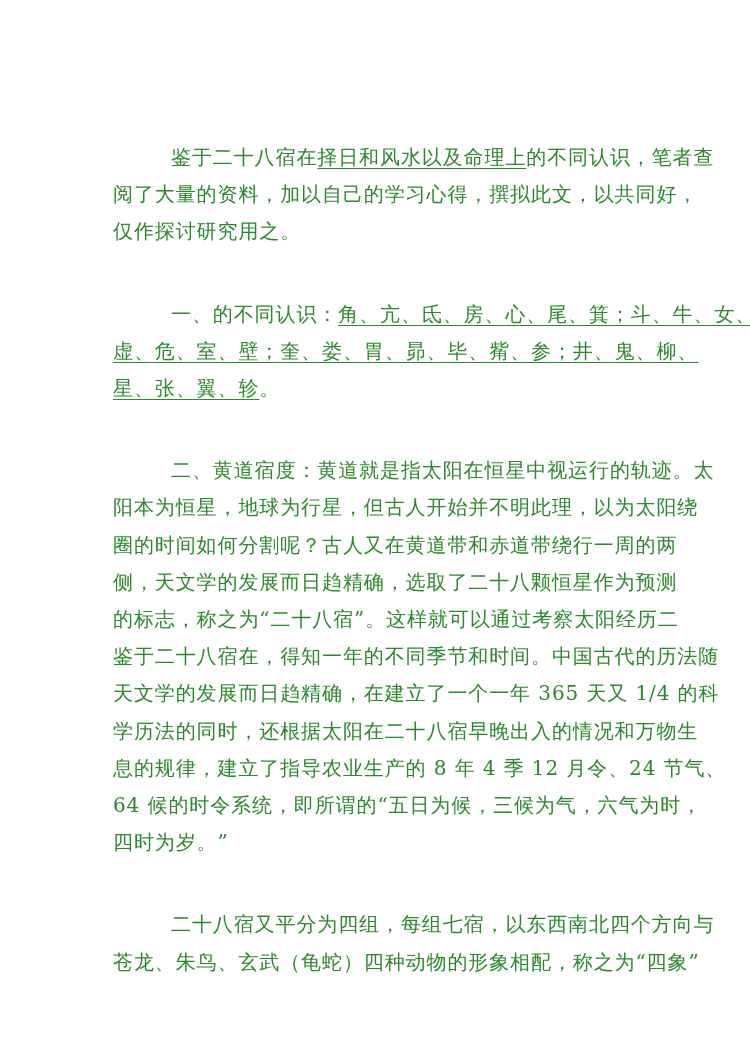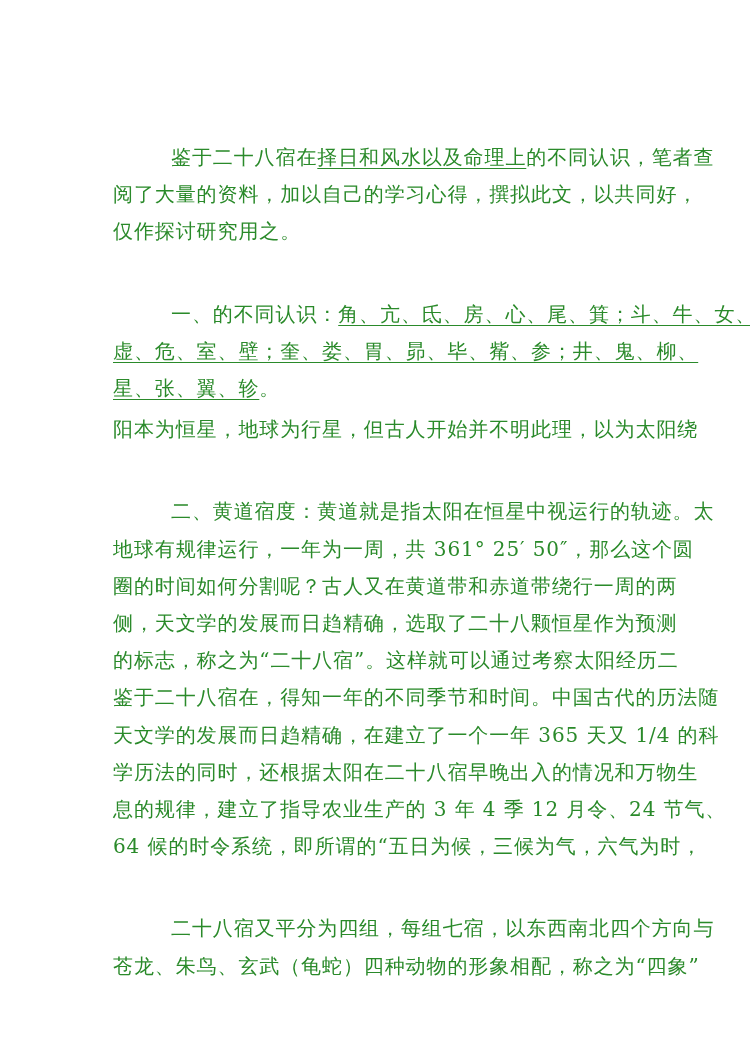--- a/index.html
+++ b/index.html
@@ -30,31 +30,31 @@
     <span class="line">仅作探讨研究用之。</span>
   </div>
 
   <div class="para-block" style="margin-bottom:4px;">
     <span class="line indent"><span>一、的不同认识：</span><span class="u">角、亢、氐、房、心、尾、箕；斗、牛、女、</span></span>
     <span class="line"><span class="u">虚、危、室、壁；奎、娄、胃、昴、毕、觜、参；井、鬼、柳、</span></span>
     <span class="line"><span class="u">星、张、翼、轸</span><span>。</span></span>
   </div>
 
   <div class="para-block" style="margin-bottom:4px;">
+    <span class="line indent">二、黄道宿度：黄道就是指太阳在恒星中视运行的轨迹。太</span>
     <span class="line">阳本为恒星，地球为行星，但古人开始并不明此理，以为太阳绕</span>
-    <span class="line indent">二、黄道宿度：黄道就是指太阳在恒星中视运行的轨迹。太</span>
-    <span class="line">地球有规律运行，一年为一周，共 361° 25′ 50″，那么这个圆</span>
     <span class="line">圈的时间如何分割呢？古人又在黄道带和赤道带绕行一周的两</span>
     <span class="line">侧，天文学的发展而日趋精确，选取了二十八颗恒星作为预测</span>
     <span class="line">的标志，称之为“二十八宿”。这样就可以通过考察太阳经历二</span>
     <span class="line">鉴于二十八宿在，得知一年的不同季节和时间。中国古代的历法随</span>
     <span class="line">天文学的发展而日趋精确，在建立了一个一年 365 天又 1/4 的科</span>
     <span class="line">学历法的同时，还根据太阳在二十八宿早晚出入的情况和万物生</span>
-    <span class="line">息的规律，建立了指导农业生产的 3 年 4 季 12 月令、24 节气、</span>
+    <span class="line">息的规律，建立了指导农业生产的 8 年 4 季 12 月令、24 节气、</span>
     <span class="line">64 候的时令系统，即所谓的“五日为候，三候为气，六气为时，</span>
+    <span class="line">四时为岁。”</span>
   </div>
 
   <div class="para-block">
     <span class="line indent">二十八宿又平分为四组，每组七宿，以东西南北四个方向与</span>
     <span class="line">苍龙、朱鸟、玄武（龟蛇）四种动物的形象相配，称之为“四象”</span>
   </div>
 
 </div>
 
 </body></html>

